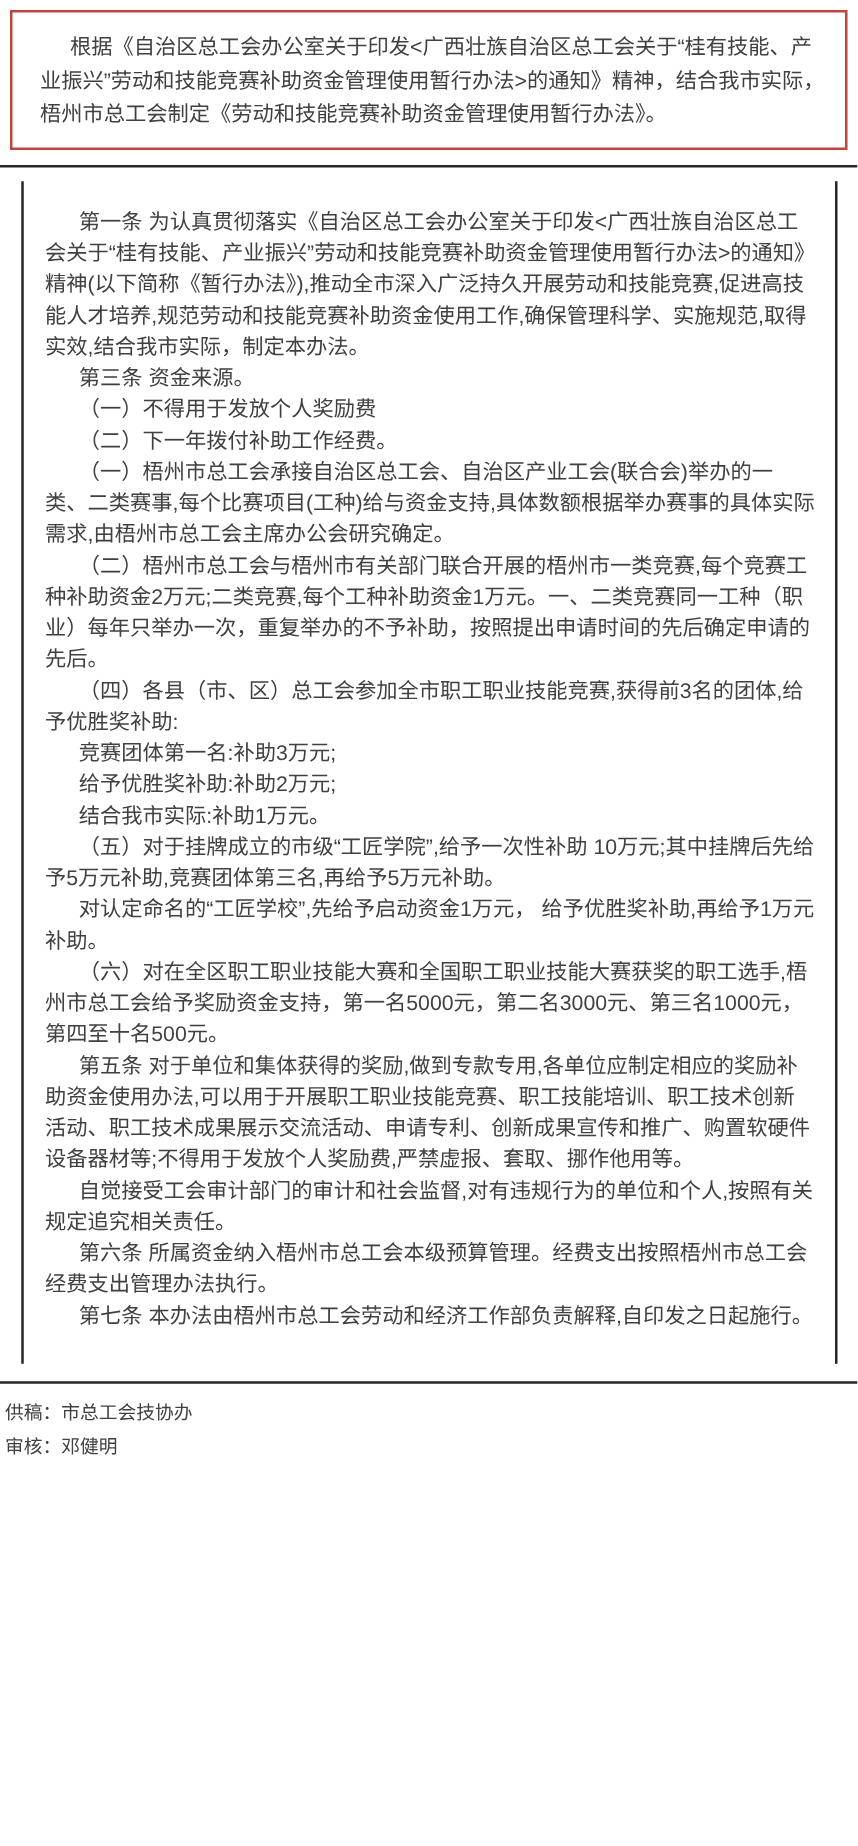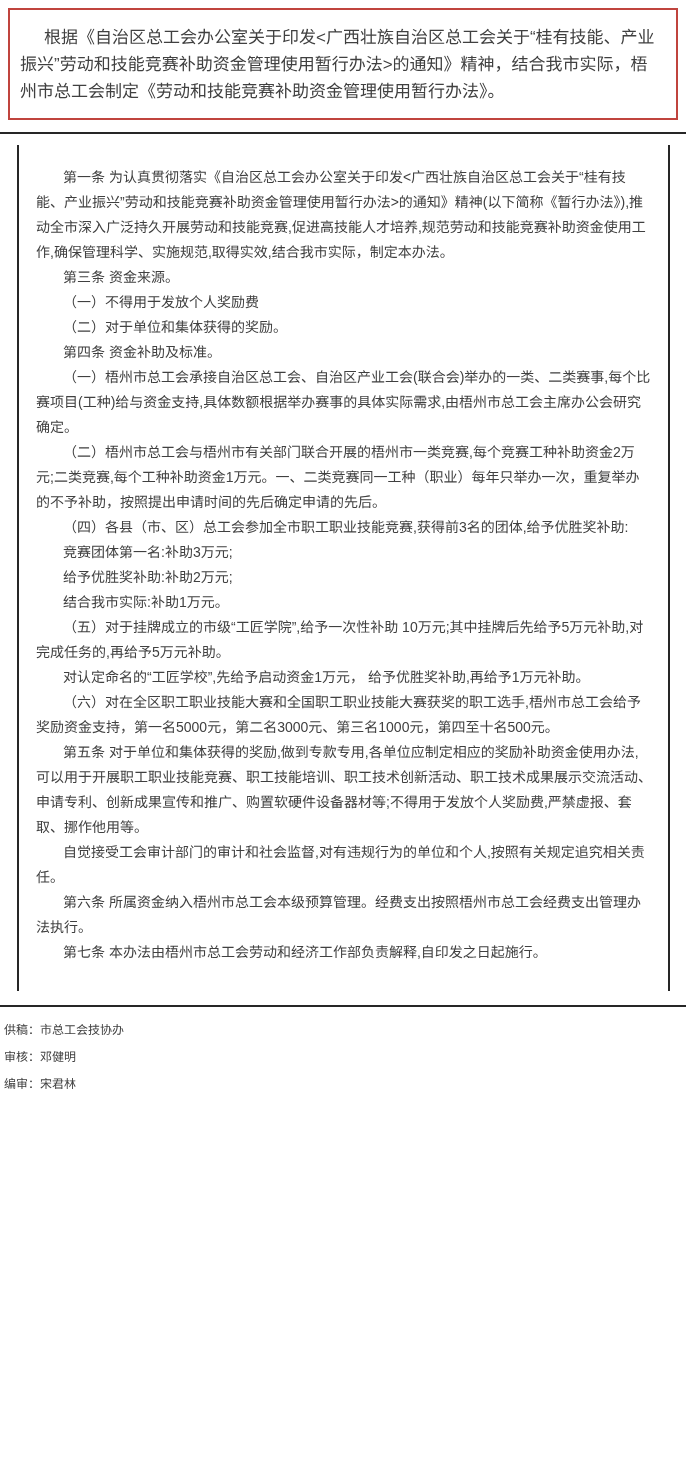--- a/index.html
+++ b/index.html
@@ -13,21 +13,21 @@
   body{
     width:686px;
     min-height:1477px;
     background:var(--bg);
     color:var(--text);
     font-family:"Liberation Sans", sans-serif;
   }
   .intro-box{
     margin:8px 8px 0 8px;
     border:2px solid var(--accent);
-    padding:14px 12px 13px 10px;
+    padding:14px 12px 13px 22px;
   }
   .intro-box p{
     margin:0;
     font-size:17px;
     line-height:27px;
     text-indent:24px;
   }
   .divider{
     border:none;
     border-top:2px solid var(--line);
@@ -35,67 +35,65 @@
     height:0;
   }
   .main-box{
     margin:11px 16px 0 17px;
     border-left:2px solid var(--line);
     border-right:2px solid var(--line);
     padding:20px 16px 26px 17px;
   }
   .main-box p{
     margin:0;
-    font-size:14px;
+    font-size:17px;
     line-height:25px;
     text-indent:27px;
     word-break:break-all;
   }
   .divider.bottom{
     margin-top:14px;
   }
   .footer{
     margin:10px 0 0 4px;
     padding-bottom:8px;
   }
   .credit-row{
-    font-size:12px;
+    font-size:15px;
     line-height:27px;
   }
 </style>
 </head>
 <body>
 
 <div class="intro-box">
   <p>根据《自治区总工会办公室关于印发&lt;广西壮族自治区总工会关于“桂有技能、产业振兴”劳动和技能竞赛补助资金管理使用暂行办法&gt;的通知》精神，结合我市实际，梧州市总工会制定《劳动和技能竞赛补助资金管理使用暂行办法》。</p>
 </div>
 
 <div class="divider top"></div>
 
 <div class="main-box">
     <p>第一条 为认真贯彻落实《自治区总工会办公室关于印发&lt;广西壮族自治区总工会关于“桂有技能、产业振兴”劳动和技能竞赛补助资金管理使用暂行办法&gt;的通知》精神(以下简称《暂行办法》),推动全市深入广泛持久开展劳动和技能竞赛,促进高技能人才培养,规范劳动和技能竞赛补助资金使用工作,确保管理科学、实施规范,取得实效,结合我市实际，制定本办法。</p>
     <p>第三条  资金来源。</p>
     <p>（一）不得用于发放个人奖励费</p>
-    <p>（二）对于单位和集体获得的奖励。</p>
-    <p>第四条  资金补助及标准。</p>
+    <p>（二）下一年拨付补助工作经费。</p>
     <p>（一）梧州市总工会承接自治区总工会、自治区产业工会(联合会)举办的一类、二类赛事,每个比赛项目(工种)给与资金支持,具体数额根据举办赛事的具体实际需求,由梧州市总工会主席办公会研究确定。</p>
     <p>（二）梧州市总工会与梧州市有关部门联合开展的梧州市一类竞赛,每个竞赛工种补助资金2万元;二类竞赛,每个工种补助资金1万元。一、二类竞赛同一工种（职业）每年只举办一次，重复举办的不予补助，按照提出申请时间的先后确定申请的先后。</p>
     <p>（四）各县（市、区）总工会参加全市职工职业技能竞赛,获得前3名的团体,给予优胜奖补助:</p>
     <p>竞赛团体第一名:补助3万元;</p>
     <p>给予优胜奖补助:补助2万元;</p>
     <p>结合我市实际:补助1万元。</p>
-    <p>（五）对于挂牌成立的市级“工匠学院”,给予一次性补助  10万元;其中挂牌后先给予5万元补助,对完成任务的,再给予5万元补助。</p>
+    <p>（五）对于挂牌成立的市级“工匠学院”,给予一次性补助  10万元;其中挂牌后先给予5万元补助,竞赛团体第三名,再给予5万元补助。</p>
     <p>对认定命名的“工匠学校”,先给予启动资金1万元， 给予优胜奖补助,再给予1万元补助。</p>
     <p>（六）对在全区职工职业技能大赛和全国职工职业技能大赛获奖的职工选手,梧州市总工会给予奖励资金支持，第一名5000元，第二名3000元、第三名1000元，第四至十名500元。</p>
     <p>第五条 对于单位和集体获得的奖励,做到专款专用,各单位应制定相应的奖励补助资金使用办法,可以用于开展职工职业技能竞赛、职工技能培训、职工技术创新活动、职工技术成果展示交流活动、申请专利、创新成果宣传和推广、购置软硬件设备器材等;不得用于发放个人奖励费,严禁虚报、套取、挪作他用等。</p>
     <p>自觉接受工会审计部门的审计和社会监督,对有违规行为的单位和个人,按照有关规定追究相关责任。</p>
     <p>第六条 所属资金纳入梧州市总工会本级预算管理。经费支出按照梧州市总工会经费支出管理办法执行。</p>
     <p>第七条 本办法由梧州市总工会劳动和经济工作部负责解释,自印发之日起施行。</p>
   </div>
 
 <div class="divider bottom"></div>
 
 <div class="footer">
     <div class="credit-row"><span>供稿：</span><span>市总工会技协办</span></div>
     <div class="credit-row"><span>审核：</span><span>邓健明</span></div>
-    <div class="credit-row"><span>编审：</span><span>宋君林</span></div>
     <div class="credit-row"></div>
   </div>
 
 </body></html>

